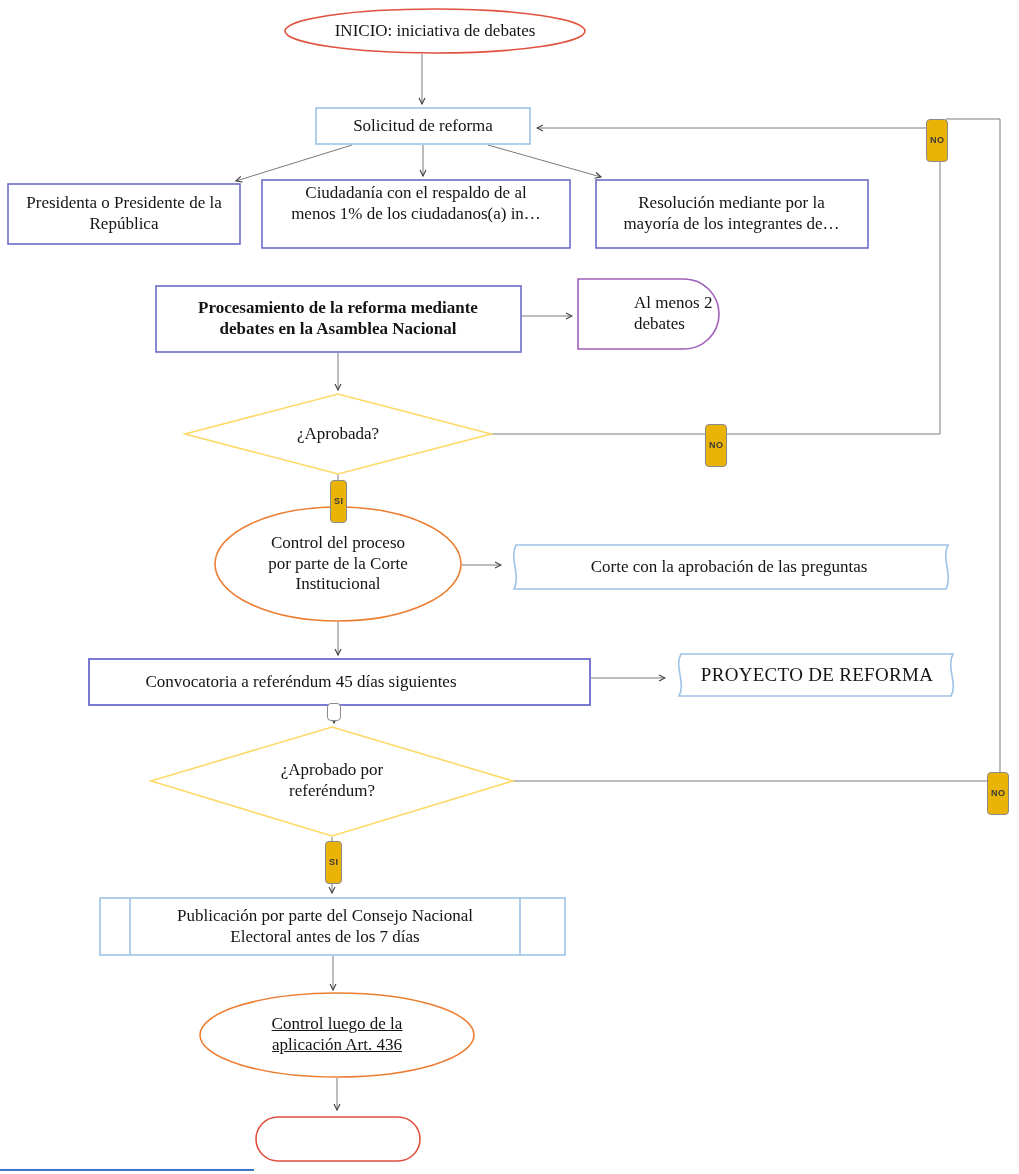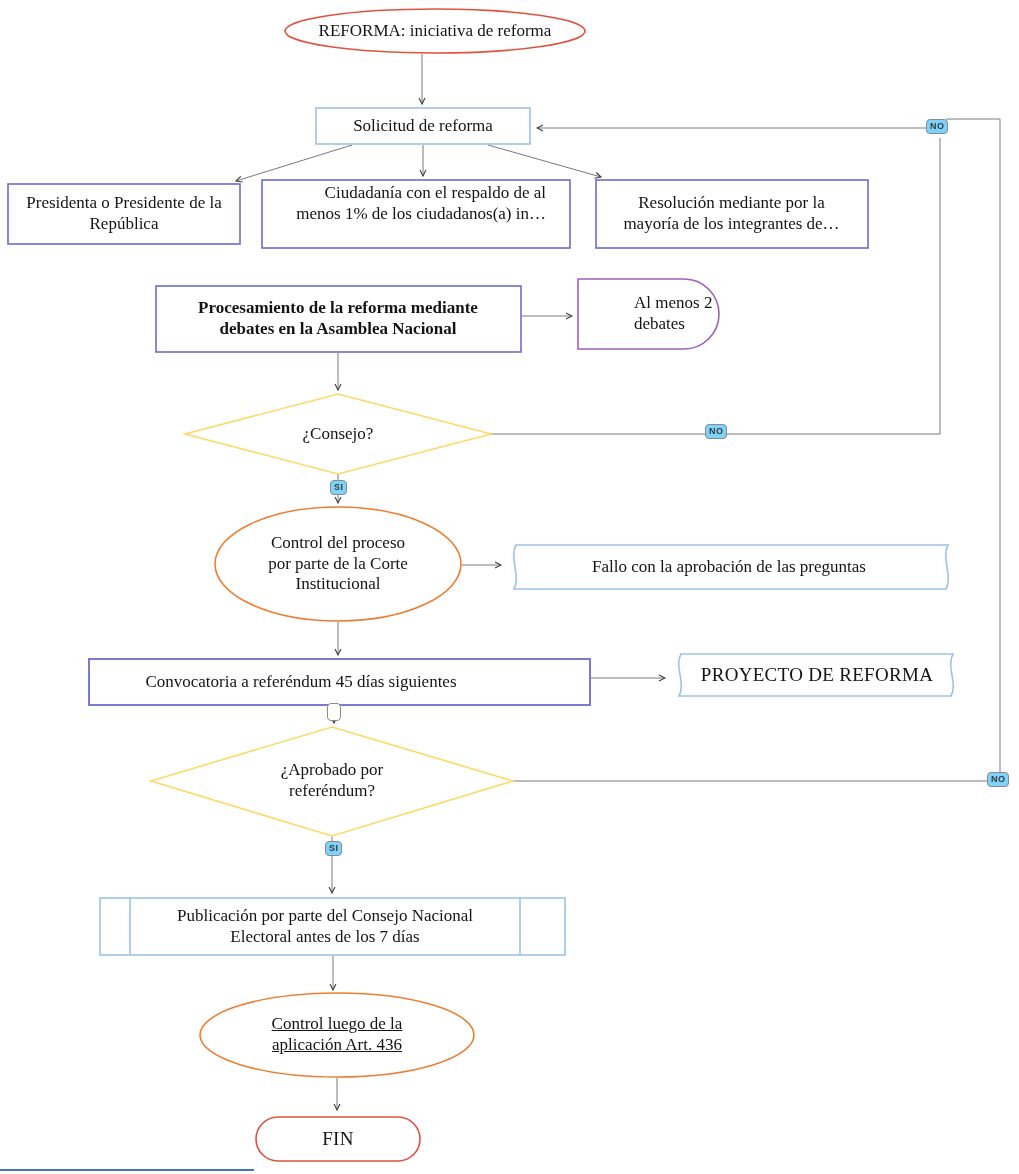--- a/index.html
+++ b/index.html
@@ -8,23 +8,23 @@
     font-family:"Liberation Serif",serif;color:#141414;overflow:hidden;
   }
   #wires{position:absolute;left:0;top:0;width:1019px;height:1174px;}
   .node-label{
     position:absolute;display:flex;align-items:center;justify-content:center;
     text-align:center;font-size:17px;line-height:1.22;
   }
   .node-label.left{justify-content:flex-start;text-align:left;padding-left:8px;}
   .node-label.big{font-size:19px;letter-spacing:0.3px;}
   .badge{
-    position:absolute;border:1px solid #8a8a8a;border-radius:4px;background:#7dd3fc;
+    position:absolute;border:1px solid #8a8a8a;border-radius:4px;background:#eab308;
     font-family:"Liberation Sans",sans-serif;font-size:9px;font-weight:bold;
-    color:#3a3a3a;padding:2px 3px;line-height:1;letter-spacing:0.4px;
+    color:#3a3a3a;padding:16px 3px;line-height:1;letter-spacing:0.4px;
   }
   .mini-connector{
     position:absolute;width:12px;height:16px;border:1px solid #8a8a8a;
     border-radius:4px;background:#fff;
   }
   .blue-line{position:absolute;left:0;top:1169px;width:254px;height:0;border-top:2px solid #4472c4;}
 </style>
 </head>
 <body>
 
@@ -72,36 +72,35 @@
       <path d="M681,654 L953,654 C946,667 958,684 951,696 L679,696 C686,683 674,666 681,654 Z" stroke="#9dc3e6" stroke-width="1.6"></path>
       <polygon points="332,727 513,781 332,836 151,781" stroke="#ffd966" stroke-width="1.6"></polygon>
       <rect x="100" y="898" width="465" height="57" stroke="#9dc3e6" stroke-width="1.6"></rect>
       <line x1="130" y1="898" x2="130" y2="955" stroke="#9dc3e6" stroke-width="1.6"></line>
       <line x1="520" y1="898" x2="520" y2="955" stroke="#9dc3e6" stroke-width="1.6"></line>
       <ellipse cx="337" cy="1035" rx="137" ry="42" stroke="#ed7d31" stroke-width="1.6"></ellipse>
       <rect x="256" y="1117" width="164" height="44" rx="22" stroke="#e0523f" stroke-width="1.6"></rect>
     </g>
   </svg>
 
-  <div class="node-label" style="left:290px;top:11px;width:290px;height:40px;">REFORMA: iniciativa de reforma</div>
+  <div class="node-label" style="left:290px;top:11px;width:290px;height:40px;">INICIO: iniciativa de debates</div>
   <div class="node-label" style="left:24px;top:186px;width:200px;height:56px;">Presidenta o Presidente de la República</div>
   <div class="node-label" style="left:316px;top:109px;width:214px;height:34px;">Solicitud de reforma</div>
-  <div class="node-label" style="left:286px;top:182px;width:260px;height:44px;text-align:right;">Ciudadanía con el respaldo de al menos 1% de los ciudadanos(a) in…</div>
+  <div class="node-label" style="left:286px;top:182px;width:260px;height:44px;">Ciudadanía con el respaldo de al menos 1% de los ciudadanos(a) in…</div>
   <div class="node-label" style="left:619px;top:182px;width:225px;height:64px;">Resolución mediante por la mayoría de los integrantes de…</div>
   <div class="node-label" style="left:198px;top:288px;width:280px;height:62px;font-weight:bold;">Procesamiento de la reforma mediante debates en la Asamblea Nacional</div>
   <div class="node-label left" style="left:586px;top:286px;width:100px;height:56px;margin-left:40px;">Al menos 2 debates</div>
-  <div class="node-label" style="left:185px;top:396px;width:306px;height:76px;">¿Consejo?</div>
+  <div class="node-label" style="left:185px;top:396px;width:306px;height:76px;">¿Aprobada?</div>
   <div class="node-label" style="left:263px;top:516px;width:150px;height:96px;">Control del proceso por parte de la Corte Institucional</div>
-  <div class="node-label" style="left:518px;top:547px;width:422px;height:40px;">Fallo con la aprobación de las preguntas</div>
+  <div class="node-label" style="left:518px;top:547px;width:422px;height:40px;">Corte con la aprobación de las preguntas</div>
   <div class="node-label" style="left:91px;top:661px;width:420px;height:42px;">Convocatoria a referéndum 45 días siguientes</div>
   <div class="node-label" style="left:262px;top:729px;width:140px;height:104px;">¿Aprobado por referéndum?</div>
   <div class="node-label big" style="left:683px;top:656px;width:268px;height:38px;">PROYECTO DE REFORMA</div>
   <div class="node-label" style="left:165px;top:901px;width:320px;height:52px;">Publicación por parte del Consejo Nacional Electoral antes de los 7 días</div>
   <div class="node-label" style="left:257px;top:1008px;width:160px;height:54px;text-decoration:underline;">Control luego de la aplicación Art. 436</div>
-  <div class="node-label big" style="left:256px;top:1118px;width:164px;height:42px;">FIN</div>
 
   <div class="badge" style="left:705px;top:424px;">NO</div>
   <div class="badge" style="left:926px;top:119px;">NO</div>
   <div class="badge" style="left:330px;top:480px;">SI</div>
   <div class="badge" style="left:987px;top:772px;">NO</div>
   <div class="badge" style="left:325px;top:841px;">SI</div>
   <div class="mini-connector" style="left:327px;top:703px;"></div>
 
   <div class="blue-line"></div>
 </div>

